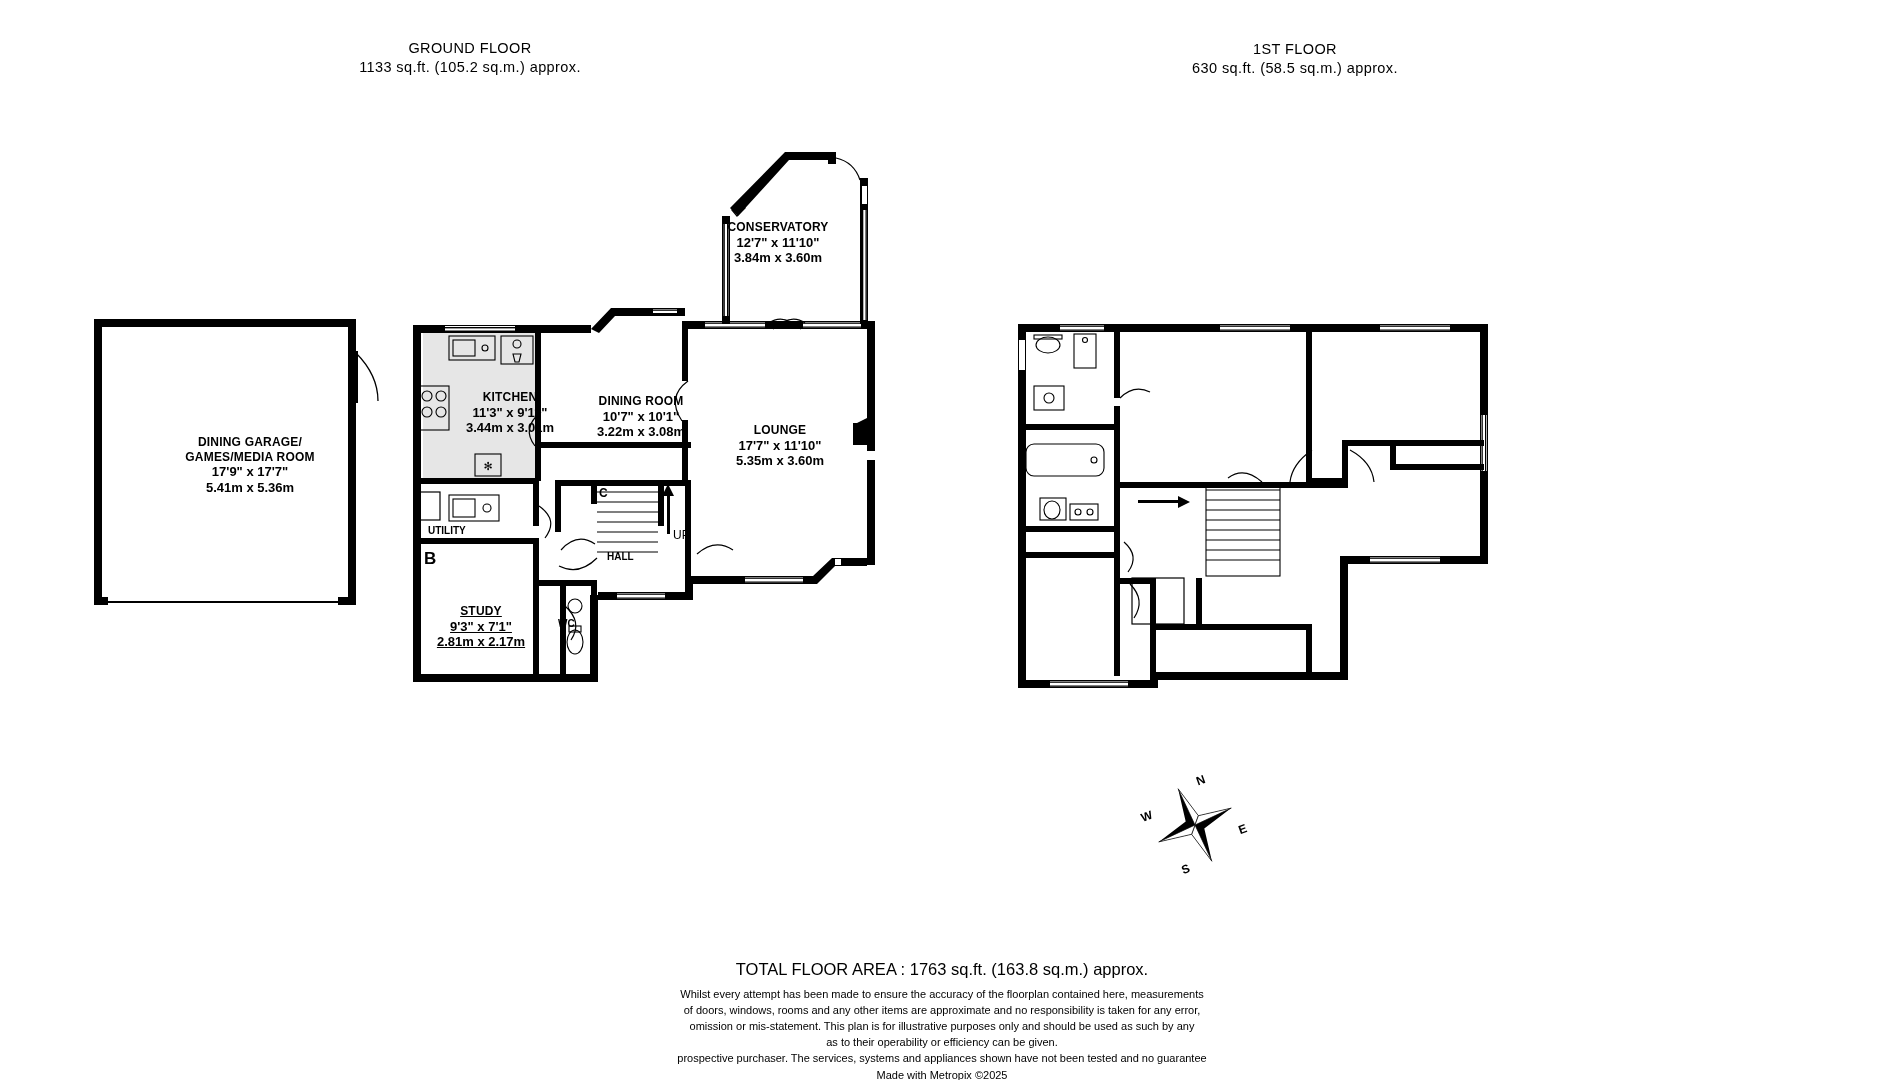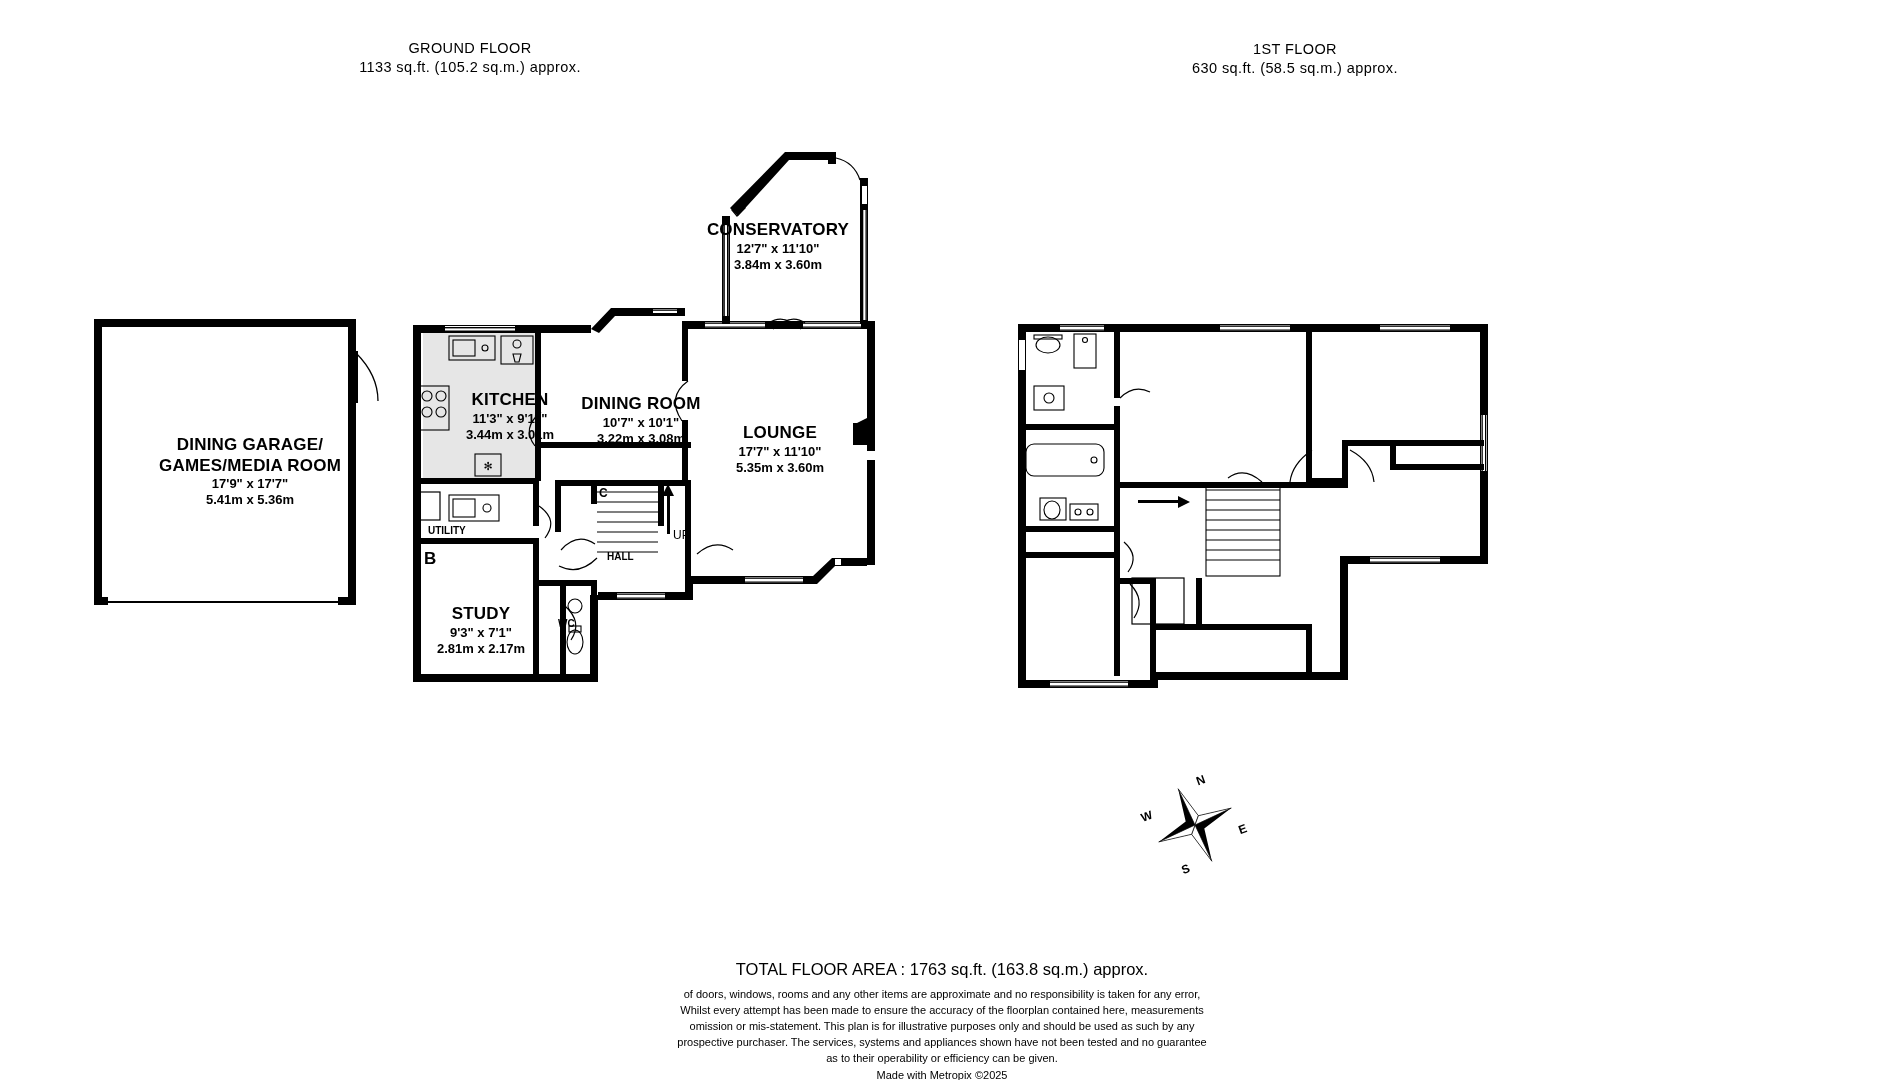--- a/index.html
+++ b/index.html
@@ -6,21 +6,21 @@
   body{
     width:1884px;height:1080px;background:#ffffff;
     font-family:"Liberation Sans", sans-serif;
     color:#000;position:relative;overflow:hidden;
   }
   .plan{position:absolute;}
   .hdr{position:absolute;text-align:center;font-size:14.5px;letter-spacing:.4px;}
   .hdr .t1{margin-bottom:3px;}
   .hdr .t2{}
   .room{position:absolute;text-align:center;line-height:1.22;}
-  .room .nm{font-weight:bold;font-size:17px;letter-spacing:.2px;white-space:nowrap;}
+  .room .nm{font-weight:bold;font-size:12px;letter-spacing:.2px;white-space:nowrap;}
   .room .d1{font-weight:bold;font-size:13px;white-space:nowrap;}
   .room .d2{font-weight:bold;font-size:13px;white-space:nowrap;}
   .lbl{position:absolute;font-weight:bold;font-size:10px;white-space:nowrap;}
   .smlbl{position:absolute;font-weight:bold;font-size:12px;white-space:nowrap;}
   .tiny{position:absolute;font-size:12px;white-space:nowrap;}
   .footer{position:absolute;text-align:center;width:100%;}
   .total{font-size:16.5px;}
   .disc{font-size:11px;line-height:1.45;margin-top:8px;}
   .made{font-size:11px;margin-top:2px;}
   svg{display:block;}
@@ -241,21 +241,21 @@
     <div class="d1">10'7"  x 10'1"</div>
     <div class="d2">3.22m  x 3.08m</div>
   </div>
 
   <div class="room" style="left:690px;top:423px;width:180px;">
     <div class="nm">LOUNGE</div>
     <div class="d1">17'7"  x 11'10"</div>
     <div class="d2">5.35m  x 3.60m</div>
   </div>
 
-  <div class="room" style="left:395px;top:604px;width:172px;">
+  <div class="room" style="left:395px;top:604px;width:172px;text-decoration:underline;">
     <div class="nm">STUDY</div>
     <div class="d1">9'3"  x 7'1"</div>
     <div class="d2">2.81m  x 2.17m</div>
   </div>
 
   <div class="lbl" style="left:428px;top:525px;">UTILITY</div>
   <div class="lbl" style="left:607px;top:551px;">HALL</div>
   <div class="lbl" style="left:558px;top:618px;">WC</div>
   <div class="lbl" style="left:424px;top:549px;font-size:17px;">B</div>
   <div class="smlbl" style="left:599px;top:486px;">C</div>
@@ -384,20 +384,20 @@
   </g>
   <text x="62" y="14" font-size="12" font-weight="bold" text-anchor="middle" fill="#000" transform="rotate(-20 62 14)">N</text>
   <text x="47" y="103" font-size="12" font-weight="bold" text-anchor="middle" fill="#000" transform="rotate(-20 47 103)">S</text>
   <text x="104" y="63" font-size="12" font-weight="bold" text-anchor="middle" fill="#000" transform="rotate(-20 104 63)">E</text>
   <text x="8" y="50" font-size="12" font-weight="bold" text-anchor="middle" fill="#000" transform="rotate(-20 8 50)">W</text>
 </svg>
 
 <div class="footer" style="left:0;top:960px;">
   <div class="total">TOTAL FLOOR AREA : 1763 sq.ft. (163.8 sq.m.) approx.</div>
   <div class="disc">
+    <div>Whilst every attempt has been made to ensure the accuracy of the floorplan contained here, measurements</div>
     <div>of doors, windows, rooms and any other items are approximate and no responsibility is taken for any error,</div>
-    <div>Whilst every attempt has been made to ensure the accuracy of the floorplan contained here, measurements</div>
     <div>omission or mis-statement. This plan is for illustrative purposes only and should be used as such by any</div>
+    <div>as to their operability or efficiency can be given.</div>
     <div>prospective purchaser. The services, systems and appliances shown have not been tested and no guarantee</div>
-    <div>as to their operability or efficiency can be given.</div>
   </div>
   <div class="made">Made with Metropix ©2025</div>
 </div>
 
 </body></html>

